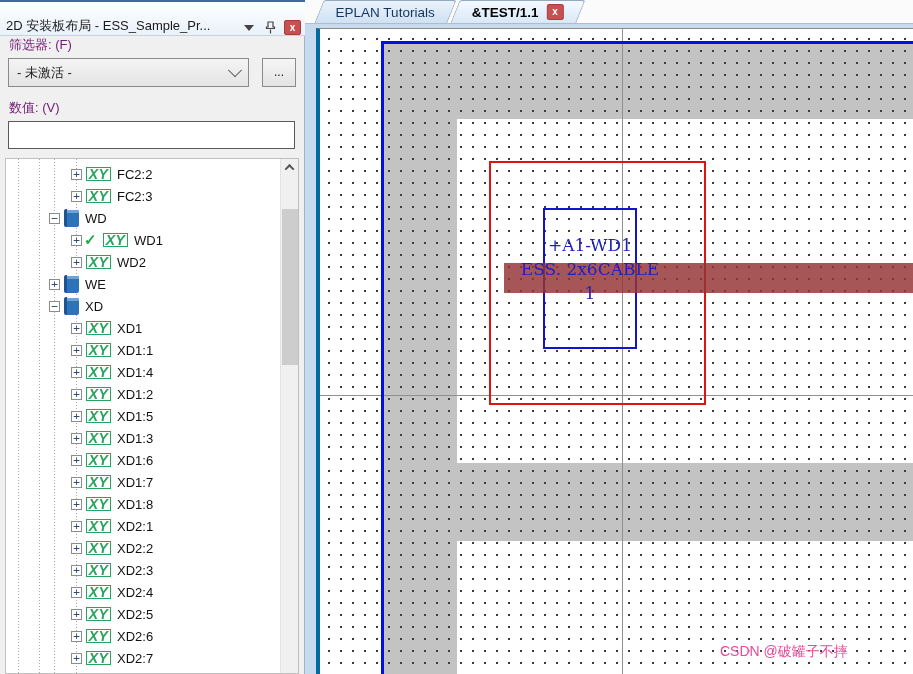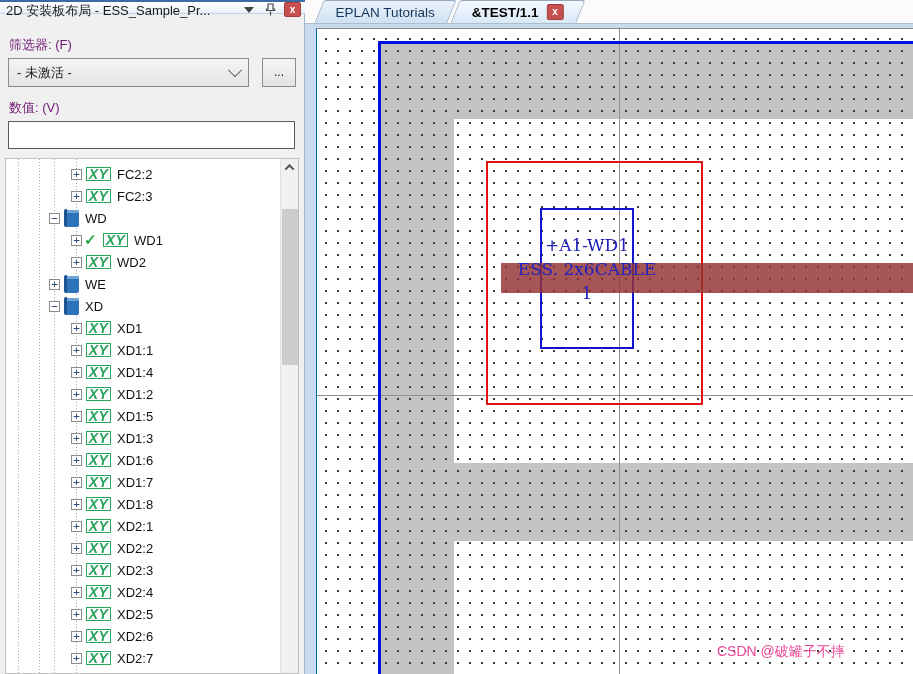--- a/index.html
+++ b/index.html
@@ -1,23 +1,23 @@
 <!DOCTYPE html>
 <html><head>
 <meta charset="utf-8">
 <style>
   * { margin:0; padding:0; box-sizing:border-box; }
   html,body { width:913px; height:674px; overflow:hidden; font-family:"Liberation Sans", sans-serif; }
   #app { position:relative; width:913px; height:674px; background:#f0f0f0; }
 
   
   #left-panel { position:absolute; left:0; top:0; width:305px; height:674px; background:#f0f0f0; border-right:1px solid #9db4cc; }
-  #panel-titlebar { position:absolute; left:0; top:0; width:305px; height:14px;
+  #panel-titlebar { position:absolute; left:0; top:0; width:305px; height:36px;
      background:linear-gradient(#ffffff,#e9f1fa); border-top:2px solid #3a6ba5; border-bottom:1px solid #c5d3e2;
-     display:flex; align-items:flex-start; padding:0 4px 0 6px;gap:25px; }
+     display:flex; align-items:flex-end; padding:0 4px 0 6px;gap:25px; }
   #panel-title { font-size:13px; color:#1a1a1a; white-space:nowrap; overflow:hidden; flex:0 1 auto; max-width:230px; text-overflow:ellipsis; }
   .titlebar-btns { margin-left:auto; display:flex; align-items:center; gap:7px; }
   .tb-ico { width:14px; height:14px; display:flex; align-items:center; justify-content:center; }
   .caret-down { width:0; height:0; border-left:5px solid transparent; border-right:5px solid transparent; border-top:6px solid #444; }
   .pin-svg { display:block; }
   .close-btn { width:17px; height:15px; background:#c75050; border:1px solid #a83c3c; border-radius:2px; color:#fff;
      font-size:10px; font-weight:bold; display:flex; align-items:center; justify-content:center; line-height:1; }
 
   .panel-label { position:absolute; left:9px; font-size:13px; color:#701a75; }
   #filter-combo { position:absolute; left:8px; top:58px; width:241px; height:29px; background:linear-gradient(#f4f4f4,#e4e4e4);
@@ -56,21 +56,21 @@
   #tabbar { position:absolute; left:0; top:0; width:608px; height:24px; background:#fbfbfb; border-bottom:1px solid #aebdcd; display:flex; align-items:flex-end; padding-left:14px; }
   .tab { height:23px; transform:skewX(-22deg); border:1px solid #93a9bf; border-bottom:none; border-radius:3px 3px 0 0;
      background:linear-gradient(#eaf2fb,#cfe1f3); display:flex; align-items:center; padding:0 16px; margin-right:3px; }
   .tab-inner { transform:skewX(22deg); font-size:13.5px; color:#14365c; display:flex; align-items:center; gap:8px; }
   .tab.active { background:linear-gradient(#f4f9ff,#d9e8f7); }
   .tab.active .tab-inner { font-weight:bold; color:#000; }
   .tab-close { width:17px; height:16px; background:#c75050; border:1px solid #a83c3c; border-radius:2px; color:#fff;
      font-size:10px; font-weight:bold; display:flex; align-items:center; justify-content:center; line-height:1; }
 
   
-  #canvas { position:absolute; left:11px; top:28px; width:597px; height:646px; background:#fff; border-left:1px solid #0369a1; border-top:1px solid #8a8a8a; overflow:hidden; }
+  #canvas { position:absolute; left:11px; top:28px; width:597px; height:646px; background:#fff; border-left:4px solid #0369a1; border-top:1px solid #8a8a8a; overflow:hidden; }
   .duct { position:absolute; background:#c3c3c3; }
   #dot-overlay { position:absolute; inset:0; pointer-events:none;
      background-image:radial-gradient(circle,#3c3c3c 0.9px,transparent 1.1px); background-size:12px 12px; background-position:3px 4px; }
   #axis-h { position:absolute; left:0; top:366px; width:597px; height:1px; background:#8f8f8f; }
   #axis-v { position:absolute; left:302px; top:0; width:1px; height:646px; background:#8f8f8f; }
   #panel-outline-v { position:absolute; left:61px; top:12px; width:3px; height:634px; background:#0010e0; }
   #panel-outline-h { position:absolute; left:61px; top:12px; width:536px; height:3px; background:#0010e0; }
   #placement-rect { position:absolute; left:169px; top:132px; width:217px; height:244px; border:2px solid #e11212; }
   #device-rect { position:absolute; left:223px; top:179px; width:94px; height:141px; border:2px solid #1212cf; }
   #cable-bar { position:absolute; left:184px; top:234px; width:413px; height:30px; background:rgba(148,52,52,0.83); }

